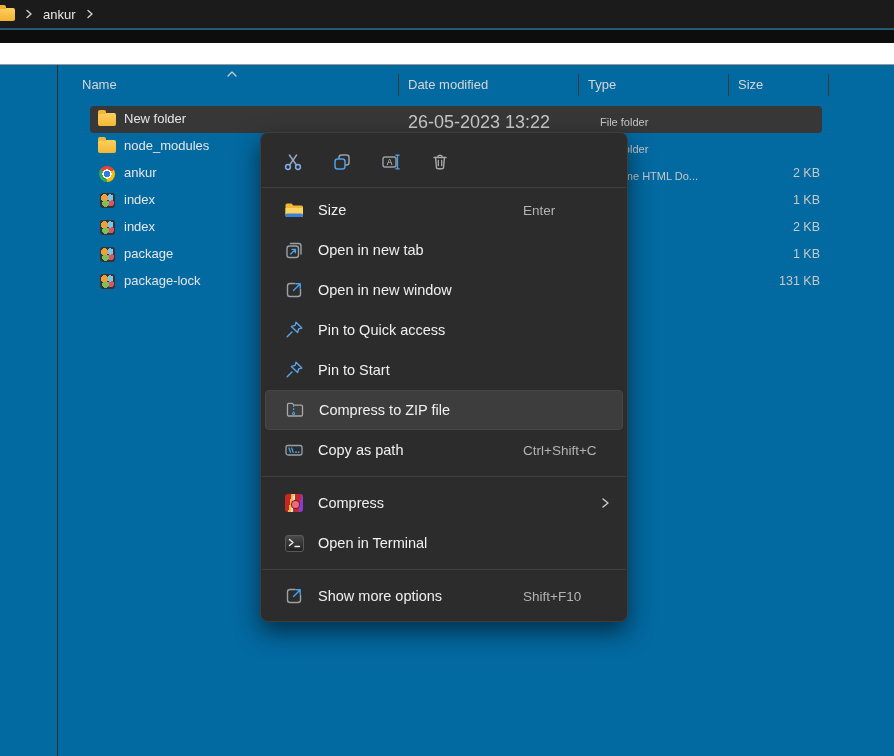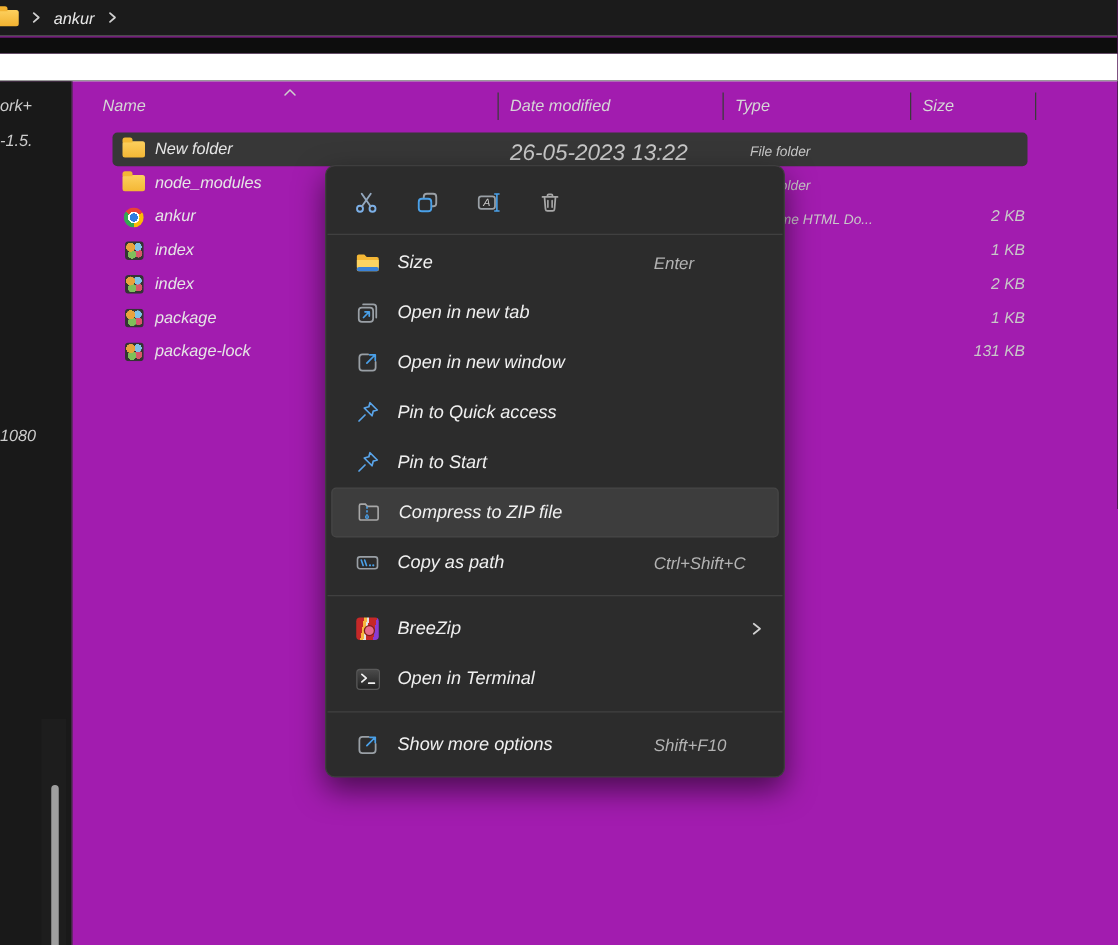--- a/index.html
+++ b/index.html
@@ -1,18 +1,18 @@
 <!DOCTYPE html>
 <html><head>
 <meta charset="utf-8">
 <style>
   * { margin:0; padding:0; box-sizing:border-box; }
   html,body { width:894px; height:756px; background:#191919; overflow:hidden;
               font-family:"Liberation Sans", sans-serif; }
-  .stage { position:relative; width:894px; height:756px; background:#a21caf;font-style:italic; }
+  .stage { position:relative; width:894px; height:756px; background:#0369a1; }
 
   
   .crumb-bar { position:absolute; left:0; top:0; width:894px; height:29px;
                background:#1b1b1b; border-bottom:1px solid #4a4a4a;
                display:flex; align-items:center; color:#e8e8e8; font-size:13px; }
   .crumb-folder { width:17px; height:13px; margin-left:-2px; position:relative;
                   background:linear-gradient(#fcd05e,#f2b230); border-radius:2px; }
   .crumb-folder::before { content:""; position:absolute; top:-3px; left:0; width:8px; height:4px;
                   background:#f2b230; border-radius:2px 2px 0 0; }
   .crumb-chev { margin:0 9px; display:flex; }
@@ -115,28 +115,20 @@
     <span class="crumb-chev">
       <svg width="10" height="10" viewBox="0 0 10 10">
           <path d="M3 1.5 L7 5 L3 8.5" fill="none" stroke="#d0d0d0" stroke-width="1.4" stroke-linecap="round" stroke-linejoin="round"></path>
         </svg>
     </span>
   </div>
 
   <div class="dark-strip"></div>
   <div class="white-band"></div>
 
-  <div class="nav-pane">
-    <div class="nav-frag frag-0">ork+</div>
-    <div class="nav-frag frag-1">-1.5.</div>
-    <div class="nav-frag frag-2">1080</div>
-    <div class="nav-scroll-track">
-      <div class="nav-scroll-thumb"></div>
-    </div>
-  </div>
   <div class="pane-divider"></div>
 
   <div class="list-header">
     <span class="sort-chev">
       <svg width="12" height="8" viewBox="0 0 12 8">
           <path d="M2 6 L6 2 L10 6" fill="none" stroke="#cfcfcf" stroke-width="1.2" stroke-linecap="round" stroke-linejoin="round"></path>
         </svg>
     </span>
     <span class="col-label hdr-name">Name</span>
     <div class="hdr-div div-1"></div>
@@ -323,21 +315,21 @@
       <span class="mi-shortcut">Ctrl+Shift+C</span>
     </div>
 
 
     <div class="ctx-sep wide"></div>
 
     <div class="menu-item">
       <span class="mi-icon">
           <span class="ico-breezip"></span>
         </span>
-      <span class="mi-label">BreeZip</span>
+      <span class="mi-label">Compress</span>
       <span class="mi-chevron">
         <svg width="12" height="14" viewBox="0 0 12 14">
             <path d="M4 3 L9 7 L4 11" fill="none" stroke="#cfcfcf" stroke-width="1.4" stroke-linecap="round" stroke-linejoin="round"></path>
           </svg>
       </span>
     </div>
 
     <div class="menu-item">
       <span class="mi-icon">
         <span class="ico-terminal">

